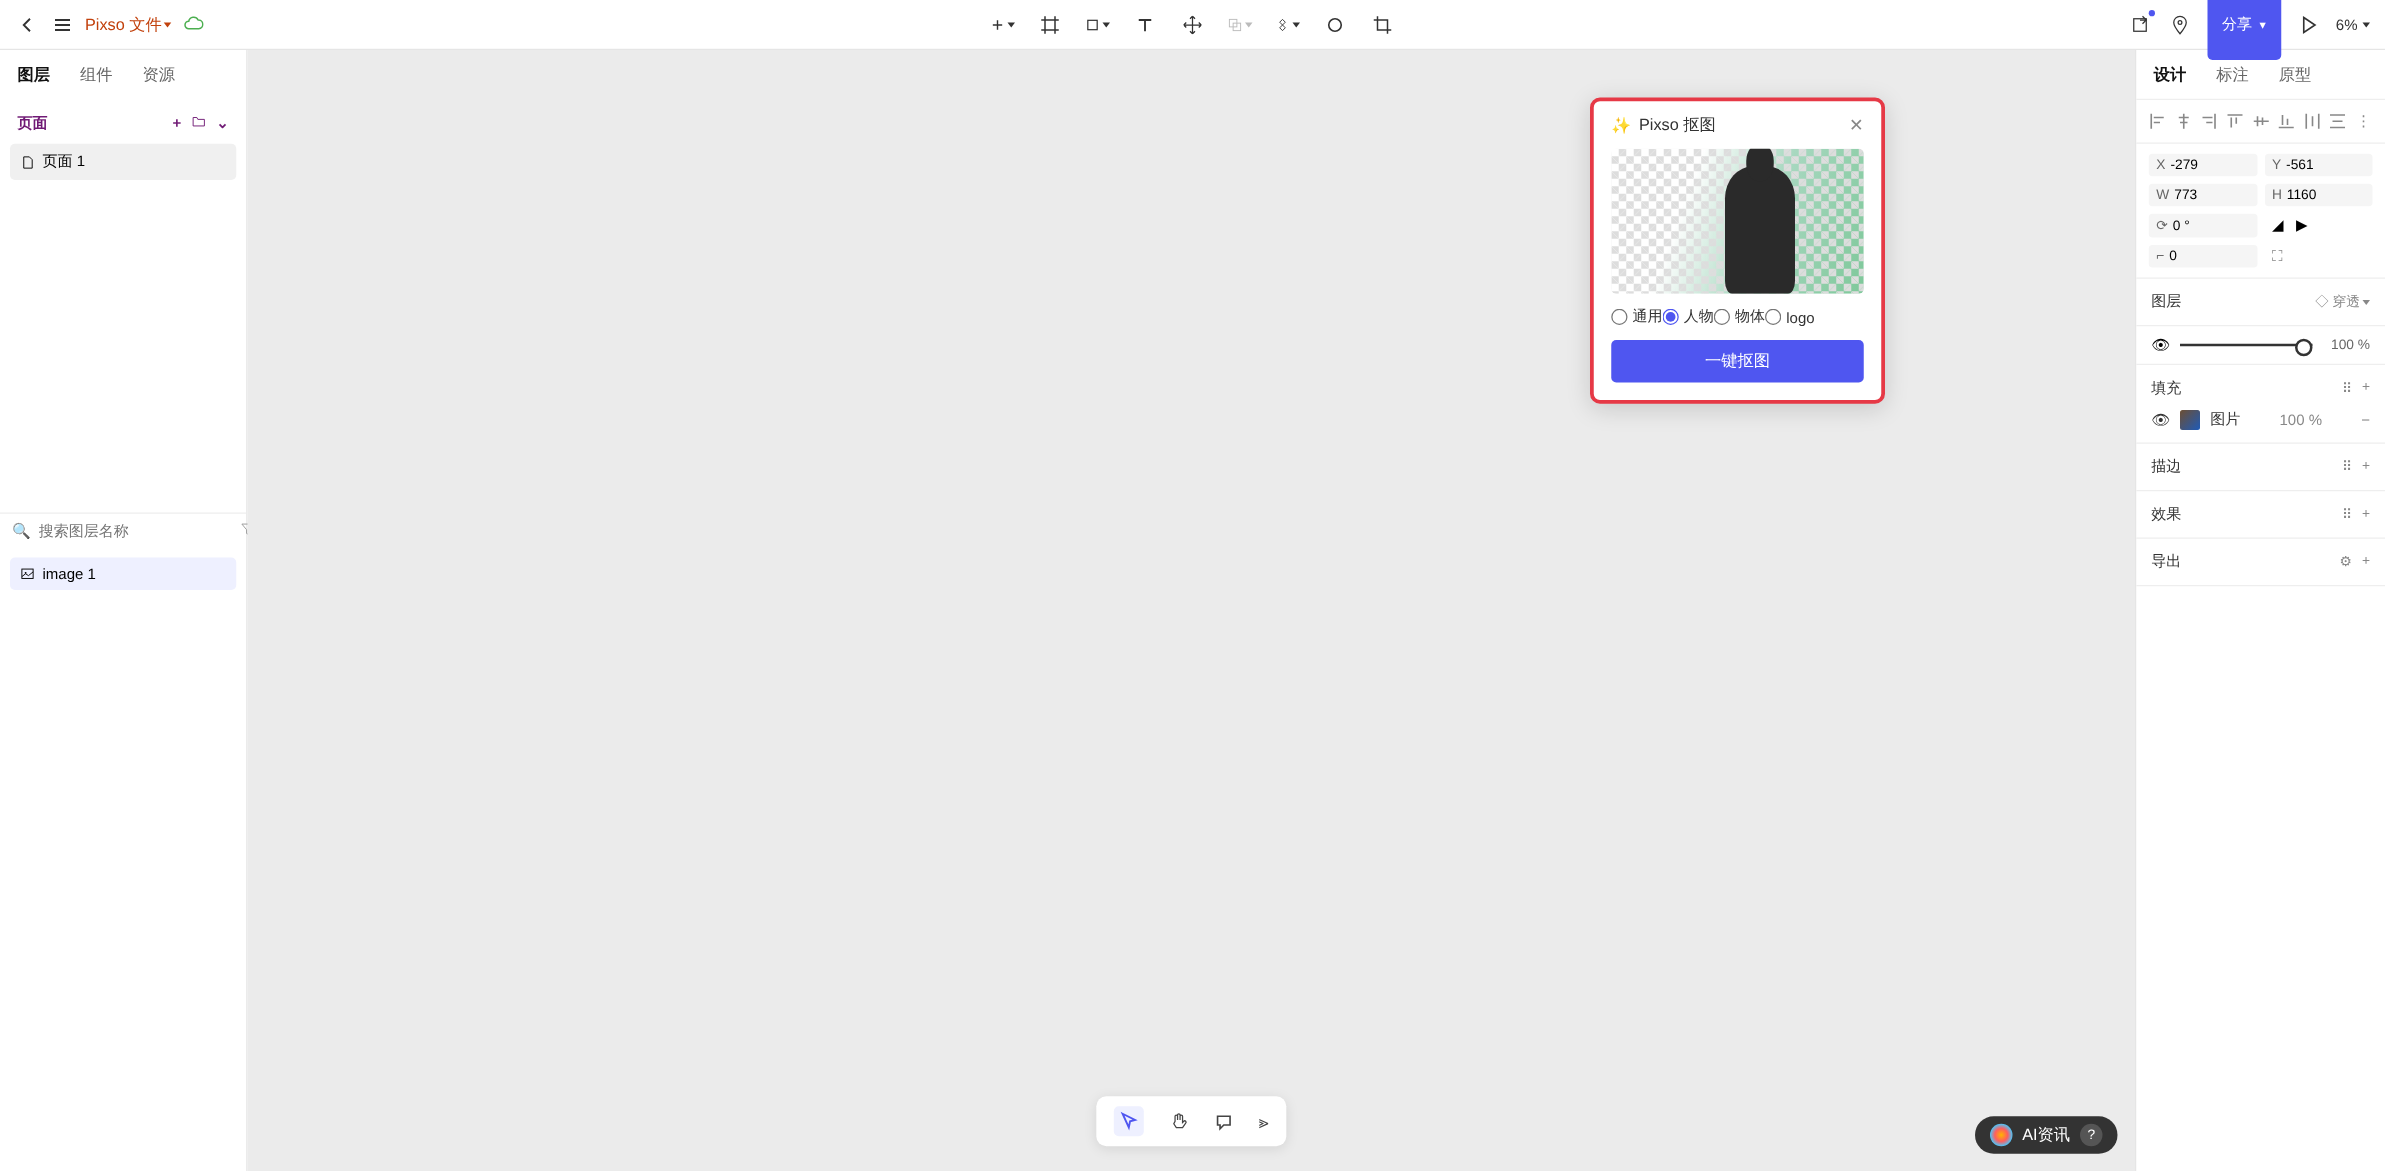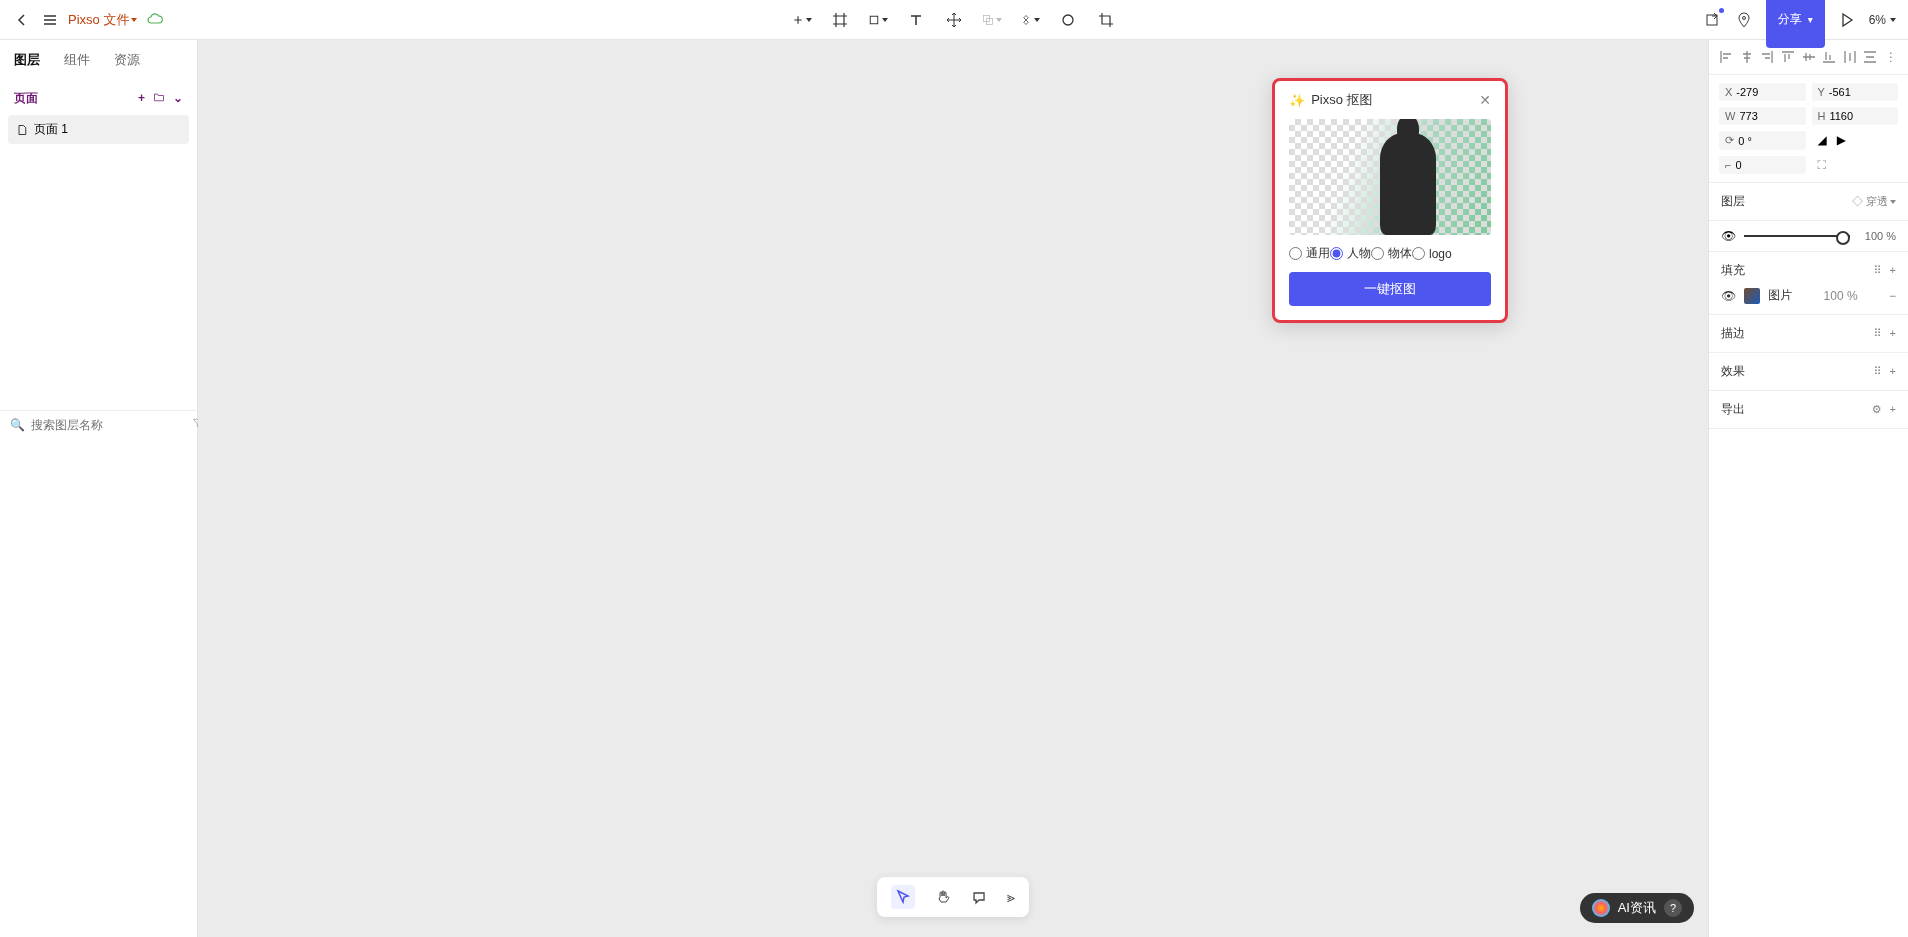--- a/index.html
+++ b/index.html
@@ -214,20 +214,30 @@
               <path d="M2 3h12l-5 6v5l-2-1v-4z" stroke="currentColor" fill="none"></path>
             </svg></span>
         <span><svg width="12" height="12" viewBox="0 0 16 16">
               <path d="M3 5h10M3 8h10M3 11h10" stroke="currentColor"></path>
               <circle cx="5" cy="5" r="1.5" fill="currentColor"></circle>
               <circle cx="11" cy="8" r="1.5" fill="currentColor"></circle>
               <circle cx="7" cy="11" r="1.5" fill="currentColor"></circle>
             </svg></span>
       </div>
     </div>
+    <div class="lp-layers">
+      <div class="lp-layer-item">
+        <svg width="12" height="12" viewBox="0 0 16 16">
+            <rect x="2" y="3" width="12" height="10" stroke="currentColor" fill="none"></rect>
+            <circle cx="6" cy="7" r="1" fill="currentColor"></circle>
+            <path d="M2 11l4-3 3 2 5-4" stroke="currentColor" fill="none"></path>
+          </svg>
+        <span>image 1</span>
+      </div>
+    </div>
     <div class="lp-spacer"></div>
   </div>
 
   <div class="canvas">
 
     <div class="popup">
       <div class="popup-header">
         <div class="popup-title">
           <span>✨</span>
           <span>Pixso 抠图</span>
@@ -278,20 +288,25 @@
     </div>
 
     <div class="help-badge">
       <div class="spark"></div>
       <span>AI资讯</span>
       <span style="width:18px;height:18px;border-radius:50%;background:#555;display:flex;align-items:center;justify-content:center;font-size:11px">?</span>
     </div>
   </div>
 
   <div class="right-panel">
+    <div class="rp-tabs">
+      <span class="active">设计</span>
+      <span>标注</span>
+      <span>原型</span>
+    </div>
     <div class="rp-align">
       <div class="a">
           <svg width="14" height="14" viewBox="0 0 14 14">
             <path d="M2 1v12M4 4h8M4 8h5" stroke="currentColor" stroke-width="1.3"></path>
           </svg>
         </div>
       <div class="a">
           <svg width="14" height="14" viewBox="0 0 14 14">
             <path d="M7 1v12M3 4h8M4 8h6" stroke="currentColor" stroke-width="1.3"></path>
           </svg>

